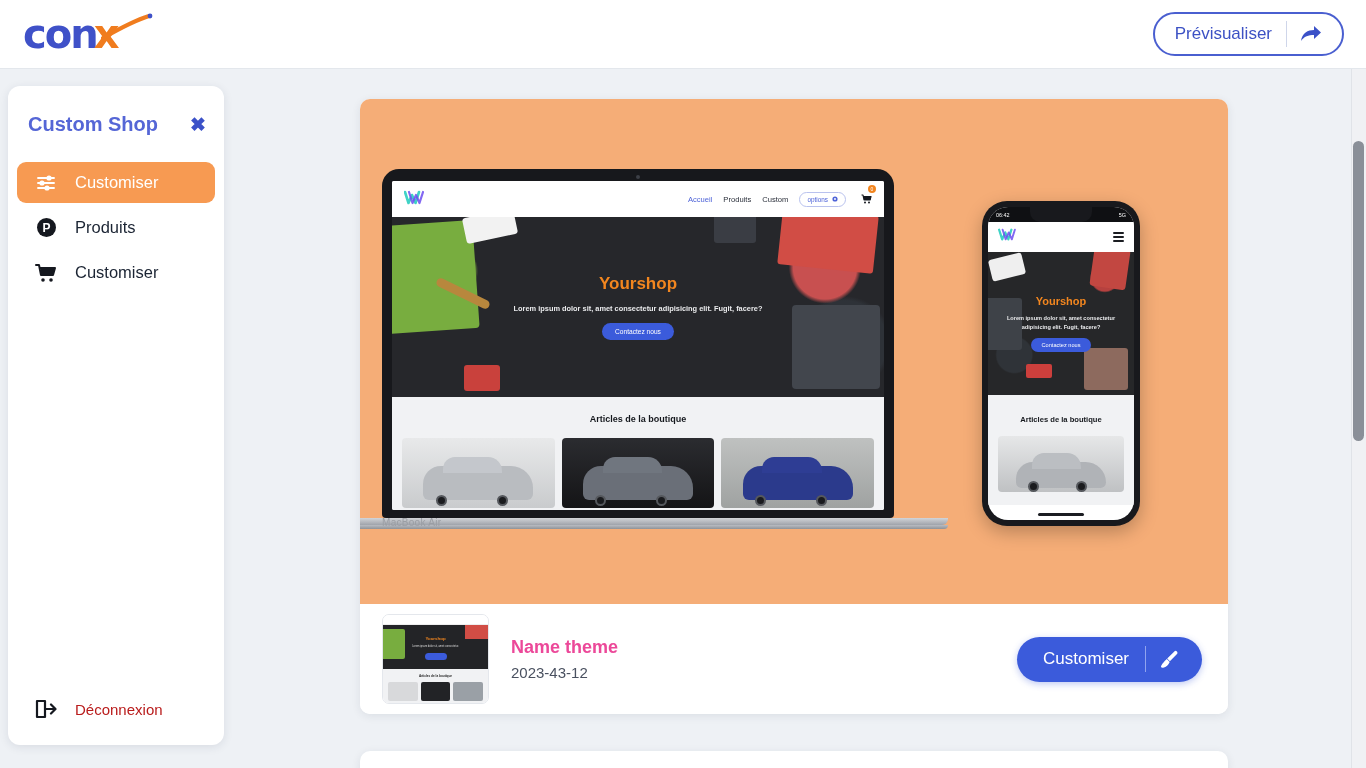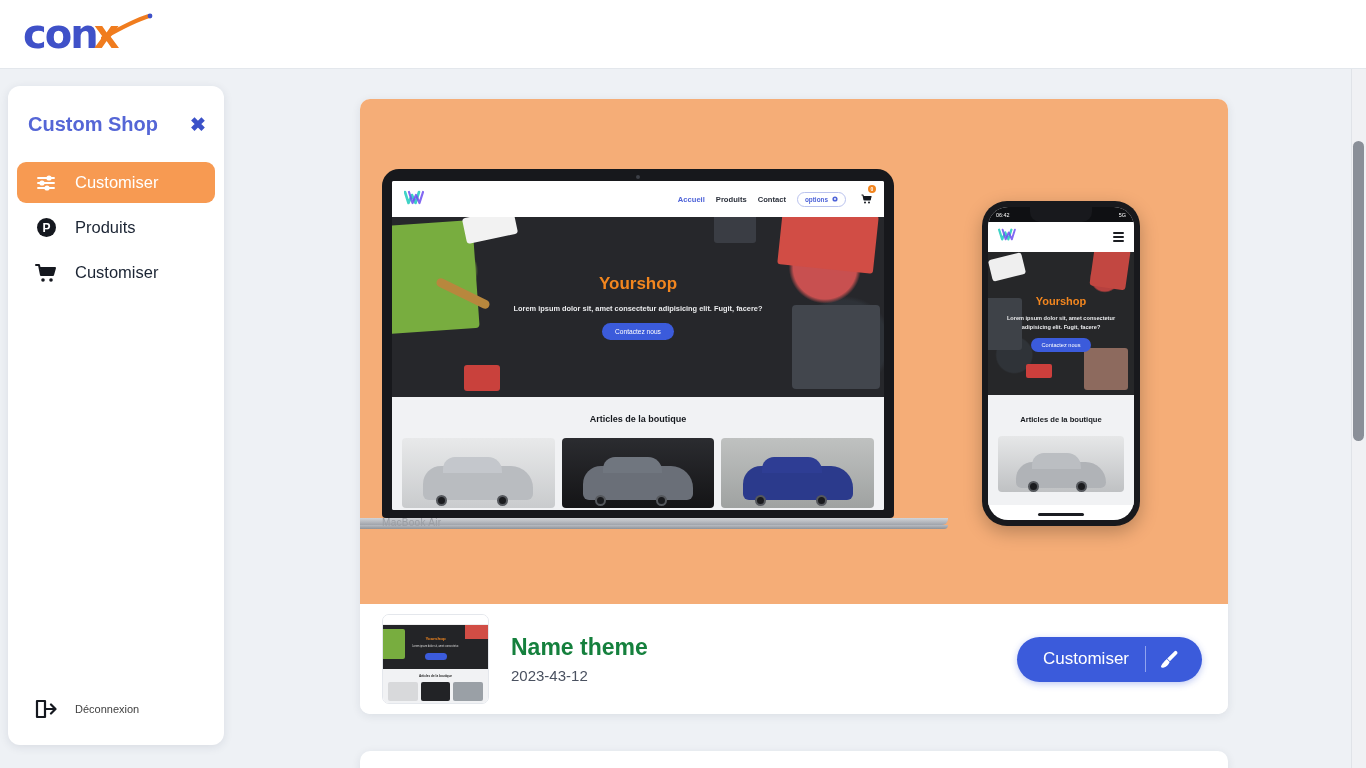--- a/index.html
+++ b/index.html
@@ -58,21 +58,21 @@
   }
   .menu-item .mlabel { font-size: 16.5px; color: #1b2433; }
   .menu-item.active { background: #f79a52; }
   .menu-item.active .mlabel { color: #ffffff; }
   .menu-icn { width: 22px; height: 22px; display: flex; align-items: center; justify-content: center; }
 
   .logout {
     margin-top: auto; margin-bottom: 16px; display: flex; align-items: center;
     gap: 18px; padding-left: 27px; height: 40px; cursor: pointer;
   }
-  .logout .mlabel { font-size: 11px; color: #404040; }
+  .logout .mlabel { font-size: 15px; color: #b91c1c; }
 
   
   .main { position: absolute; left: 232px; top: 69px; width: 1126px; height: 699px; overflow: hidden; }
 
   .theme-card {
     position: absolute; left: 128px; top: 30px; width: 868px;
     border-radius: 10px; background: #fff; overflow: hidden;
     box-shadow: 0 2px 10px rgba(30,40,70,.09);
   }
   .stage { height: 505px; background: #f5ad77; position: relative; }
@@ -92,21 +92,21 @@
     position: absolute; left: 0; right: 0; bottom: 1px; text-align: left;
     font-size: 10px; color: #9b9ea4; letter-spacing: .3px;
   }
 
   
   .site-nav {
     height: 36px; background: #fff; display: flex; align-items: center;
     justify-content: space-between; padding: 0 12px;
   }
   .wlogo { font-size: 15px; font-weight: 800; font-style: italic; }
-  .navlinks { display: flex; align-items: center; gap: 11px; font-weight: bold; }
+  .navlinks { display: flex; align-items: center; gap: 11px; }
   .navlinks a { font-size: 7.6px; color: #2a2f3a; text-decoration: none; }
   .navlinks a.acc { color: #4e63d8; }
   .opt-pill {
     border: 1px solid #b9c2ee; border-radius: 12px; height: 15px; padding: 0 7px;
     display: flex; align-items: center; gap: 4px; font-size: 6.4px; color: #4e63d8;
   }
   .cart-wrap { position: relative; margin-left: 4px; }
   .cart-badge {
     position: absolute; top: -5px; right: -4px; width: 8px; height: 8px; border-radius: 50%;
     background: #f2851f; color: #fff; font-size: 5px; display: flex;
@@ -189,21 +189,21 @@
   .thumb .thero { height: 44px; background: #232427; position: relative; overflow: hidden; }
   .thumb .thero .tt { position: absolute; left: 0; right: 0; top: 11px; text-align: center; font-size: 4.4px; color: #f2861f; font-weight: 700; }
   .thumb .thero .ts { position: absolute; left: 6px; right: 6px; top: 20px; text-align: center; font-size: 2.6px; color: #ddd; }
   .thumb .thero .tb { position: absolute; left: 50%; transform: translateX(-50%); top: 28px; width: 22px; height: 7px; border-radius: 4px; background: #3b5bdb; }
   .thumb .tprod { height: 35px; background: #f1f2f4; padding-top: 5px; }
   .thumb .tprod .tp-t { text-align: center; font-size: 3.1px; font-weight: 700; color: #222; }
   .thumb .tprod .tp-row { display: flex; gap: 3px; padding: 4px 5px 0 5px; }
   .thumb .tprod .tp-c { flex: 1; height: 19px; border-radius: 2px; }
 
   .meta { flex: 1; }
-  .theme-name { font-size: 23px; font-weight: 700; color: #15803d; }
+  .theme-name { font-size: 18px; font-weight: 700; color: #ec4899; }
   .theme-date { font-size: 15px; color: #4a5160; margin-top: 6px; }
 
   .customize-btn {
     display: flex; align-items: center; background: #3b5bdb; color: #fff;
     border-radius: 26px; height: 45px; padding: 0 8px 0 26px; cursor: pointer;
     box-shadow: 0 2px 7px rgba(59,91,219,.33);
   }
   .customize-btn .lbl { font-size: 17px; padding-right: 16px; }
   .customize-btn .divider { width: 1px; height: 26px; background: #90a3ef; }
   .customize-btn .brush { padding: 0 14px 0 13px; display: flex; align-items: center; }
@@ -223,20 +223,29 @@
 <div id="app">
 
   <div class="topbar">
     <div class="logo">
       <span class="logo-text">con</span>
       <span class="logo-x">x</span>
       <svg class="logo-swoosh" width="52" height="26" viewBox="0 0 52 26">
         <path d="M2 25 C16 17 32 8 48 3" stroke="#f07c1e" stroke-width="4" fill="none" stroke-linecap="round"></path>
         <circle cx="49" cy="3" r="2.4" fill="#3f51c8"></circle>
       </svg>
+    </div>
+    <div class="preview-btn">
+      <span class="lbl">Prévisualiser</span>
+      <span class="divider"></span>
+      <span class="share">
+        <svg width="22" height="18" viewBox="0 0 22 18">
+          <path d="M1 16 C2 8 8 5 14 5 L14 1 L21 7.5 L14 14 L14 10 C8.5 10 4 11.5 1 16 Z" fill="#3b51c8"></path>
+        </svg>
+      </span>
     </div>
   </div>
 
   <div class="sidebar">
     <div class="side-head">
       <span class="side-title">Custom Shop</span>
       <span class="side-close">✖</span>
     </div>
 
     <div class="menu">
@@ -306,21 +315,21 @@
               <div class="site-nav">
                 <span class="wlogo">
                   <svg width="20" height="16" viewBox="0 0 20 16">
                     <path d="M1 2 L4.5 13 L8 5 L11.5 13 L15 2" fill="none" stroke="#3fd3c6" stroke-width="2.6" stroke-linecap="round" stroke-linejoin="round"></path>
                     <path d="M5 2 L8.5 13 L12 5 L15.5 13 L19 2" fill="none" stroke="#6d4df0" stroke-width="2.2" stroke-linecap="round" stroke-linejoin="round" opacity=".85"></path>
                   </svg>
                 </span>
                 <span class="navlinks">
                   <a class="acc" href="#">Accueil</a>
                   <a href="#">Produits</a>
-                  <a href="#">Contact</a>
+                  <a href="#">Custom</a>
                   <span class="opt-pill">
                     <span>options</span>
                     <svg width="6" height="6" viewBox="0 0 10 10">
                         <circle cx="5" cy="5" r="4.3" fill="#4e63d8"></circle>
                         <circle cx="5" cy="5" r="1.6" fill="#fff"></circle>
                       </svg>
                   </span>
                   <span class="cart-wrap">
                     <svg width="11" height="10" viewBox="0 0 22 20">
                       <path d="M1 2 L4 2 L6 12 L18 12 L20 5 L5 5" fill="none" stroke="#15181f" stroke-width="2.4" stroke-linejoin="round"></path>

